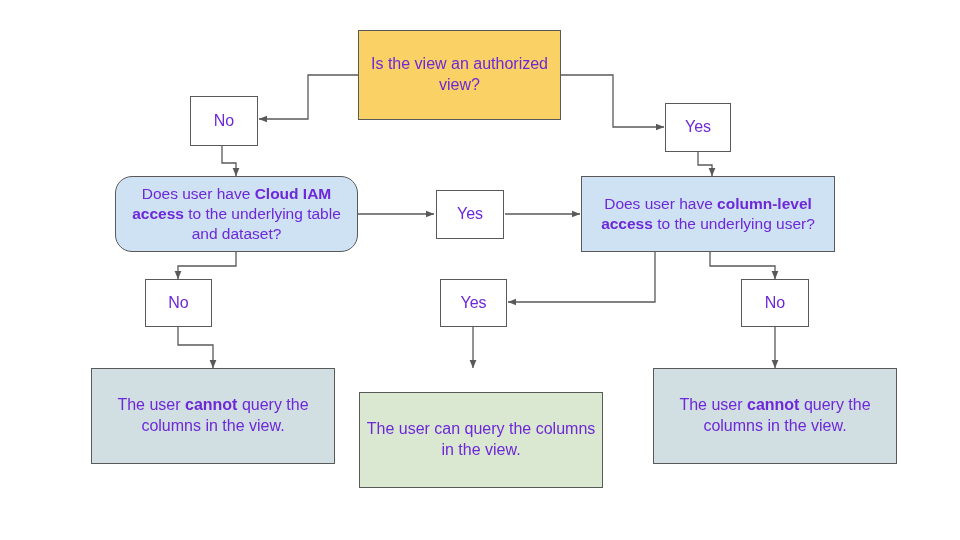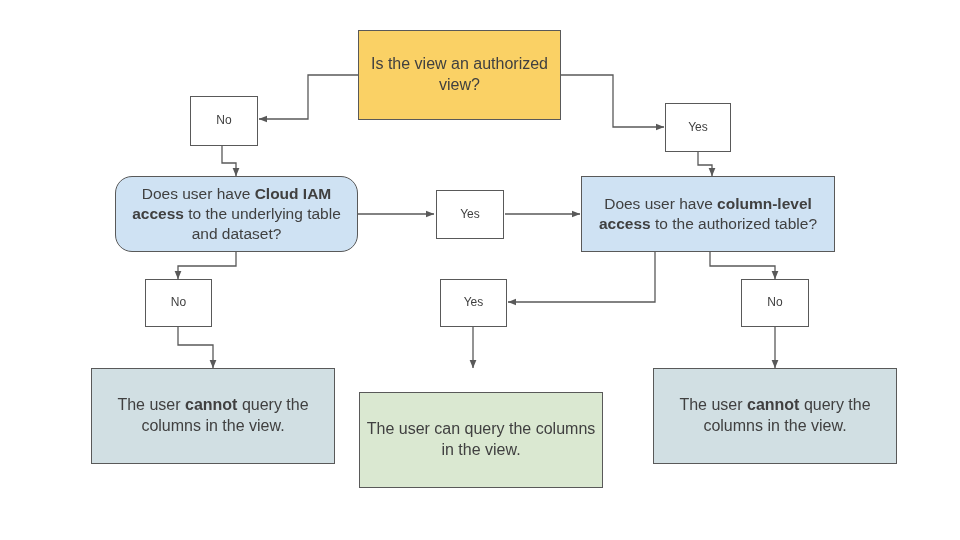--- a/index.html
+++ b/index.html
@@ -24,39 +24,39 @@
     pointer-events: none;
   }
   .node {
     position: absolute;
     box-sizing: border-box;
     border: 1px solid #595959;
     display: flex;
     align-items: center;
     justify-content: center;
     text-align: center;
-    color: #404040;
+    color: #6d28d9;
     line-height: 1.30;
     padding: 2px 6px;
   }
   .node .txt {
     display: block;
     width: 100%;
   }
   .decision-yellow {
     background: #fad165;
     font-size: 16px;
   }
   .decision-blue {
     background: #cfe2f3;
     font-size: 15.5px;
   }
   .label-box {
     background: #ffffff;
-    font-size: 12px;
+    font-size: 16px;
   }
   .result-gray {
     background: #d1dfe3;
     font-size: 16px;
   }
   .result-green {
     background: #dae8d1;
     font-size: 16px;
     margin-top: 24px;
   }
@@ -118,21 +118,21 @@
       <span>Does user have </span><b>Cloud IAM access</b><span> to the underlying table and dataset?</span>
     </span>
   </div>
 
   <div class="node label-box" style="left:436px; top:190px; width:68px; height:49px;">
     <span class="txt">Yes</span>
   </div>
 
   <div class="node decision-blue" style="left:581px; top:176px; width:254px; height:76px;">
     <span class="txt">
-      <span>Does user have </span><b>column-level access</b><span> to the authorized table?</span>
+      <span>Does user have </span><b>column-level access</b><span> to the underlying user?</span>
     </span>
   </div>
 
   <div class="node label-box" style="left:145px; top:279px; width:67px; height:48px;">
     <span class="txt">No</span>
   </div>
 
   <div class="node label-box" style="left:440px; top:279px; width:67px; height:48px;">
     <span class="txt">Yes</span>
   </div>

